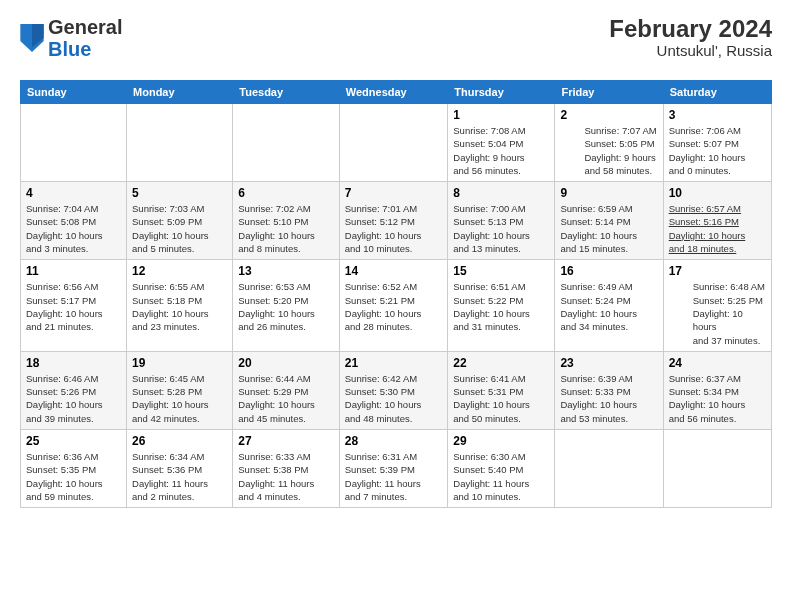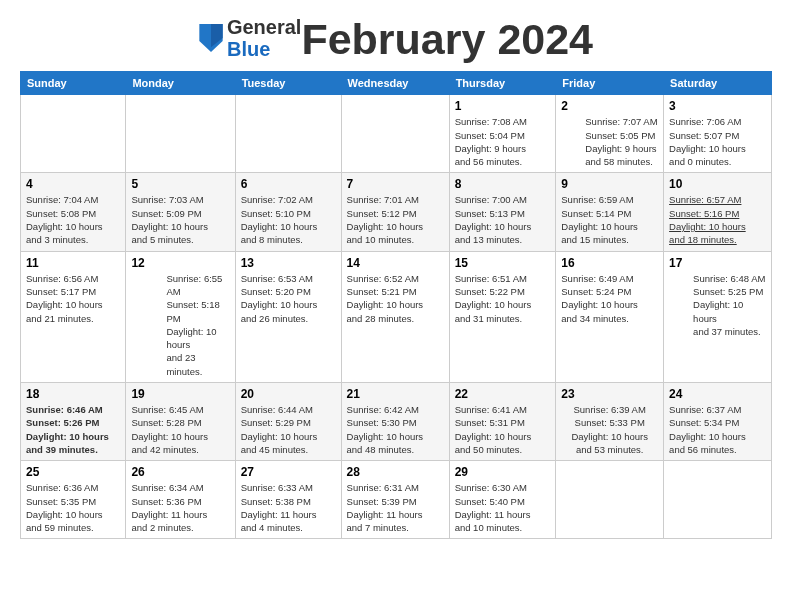--- a/index.html
+++ b/index.html
@@ -10,23 +10,23 @@
       height: 612px;
       overflow: hidden;
     }
     .page {
       width: 792px;
       height: 612px;
       padding: 16px 20px 10px 20px;
     }
     .header {
       display: flex;
-      justify-content: center;
+      justify-content: space-between;
       align-items: flex-start;
-      margin-bottom: 8px;
+      margin-bottom: 20px;
     }
     .logo {
       display: flex;
       align-items: center;
       gap: 4px;
     }
     .logo-text {
       font-size: 20px;
       font-weight: bold;
       line-height: 1.1;
@@ -34,21 +34,21 @@
     .logo-general { color: #333; }
     .logo-blue { color: #1a6abf; }
     .logo-icon {
       width: 24px;
       height: 28px;
     }
     .title-block {
       text-align: right;
     }
     .title-month {
-      font-size: 43px;
+      font-size: 24px;
       font-weight: bold;
       color: #333;
       line-height: 1.1;
     }
     .title-location {
       font-size: 15px;
       color: #333;
     }
     .calendar {
       width: 100%;
@@ -103,20 +103,21 @@
         <polygon points="0,0 30,0 30,22 15,36 0,22" fill="#2176c7"></polygon>
         <polygon points="15,0 30,0 30,18 15,30" fill="#1a5ea8"></polygon>
       </svg>
       <div class="logo-text">
         <span class="logo-general">General</span><br>
         <span class="logo-blue">Blue</span>
       </div>
     </div>
     <div class="title-block">
       <div class="title-month">February 2024</div>
+      <div class="title-location">Untsukul', Russia</div>
     </div>
   </div>
 
   <table class="calendar">
     <thead>
       <tr>
         <th>Sunday</th>
         <th>Monday</th>
         <th>Tuesday</th>
         <th>Wednesday</th>
@@ -207,21 +208,21 @@
         <tr>
           <td>
             <span class="day-number">11</span>
             <div class="day-info" style="white-space: pre-line;">Sunrise: 6:56 AM
 Sunset: 5:17 PM
 Daylight: 10 hours
 and 21 minutes.</div>
           </td>
           <td>
             <span class="day-number">12</span>
-            <div class="day-info" style="white-space: pre-line; margin-left: 35px;">Sunrise: 6:55 AM
+            <div class="day-info" style="white-space: pre-line;">Sunrise: 6:55 AM
 Sunset: 5:18 PM
 Daylight: 10 hours
 and 23 minutes.</div>
           </td>
           <td>
             <span class="day-number">13</span>
             <div class="day-info" style="white-space: pre-line;">Sunrise: 6:53 AM
 Sunset: 5:20 PM
 Daylight: 10 hours
 and 26 minutes.</div>
@@ -251,21 +252,21 @@
             <span class="day-number">17</span>
             <div class="day-info" style="white-space: pre-line; margin-left: 24px;">Sunrise: 6:48 AM
 Sunset: 5:25 PM
 Daylight: 10 hours
 and 37 minutes.</div>
           </td>
         </tr>
         <tr>
           <td>
             <span class="day-number">18</span>
-            <div class="day-info" style="white-space: pre-line; font-weight: bold;">Sunrise: 6:46 AM
+            <div class="day-info" style="white-space: pre-line;">Sunrise: 6:46 AM
 Sunset: 5:26 PM
 Daylight: 10 hours
 and 39 minutes.</div>
           </td>
           <td>
             <span class="day-number">19</span>
             <div class="day-info" style="white-space: pre-line;">Sunrise: 6:45 AM
 Sunset: 5:28 PM
 Daylight: 10 hours
 and 42 minutes.</div>
@@ -286,21 +287,21 @@
           </td>
           <td>
             <span class="day-number">22</span>
             <div class="day-info" style="white-space: pre-line;">Sunrise: 6:41 AM
 Sunset: 5:31 PM
 Daylight: 10 hours
 and 50 minutes.</div>
           </td>
           <td>
             <span class="day-number">23</span>
-            <div class="day-info" style="white-space: pre-line; text-align: center;">Sunrise: 6:39 AM
+            <div class="day-info" style="white-space: pre-line;">Sunrise: 6:39 AM
 Sunset: 5:33 PM
 Daylight: 10 hours
 and 53 minutes.</div>
           </td>
           <td>
             <span class="day-number">24</span>
             <div class="day-info" style="white-space: pre-line;">Sunrise: 6:37 AM
 Sunset: 5:34 PM
 Daylight: 10 hours
 and 56 minutes.</div>

